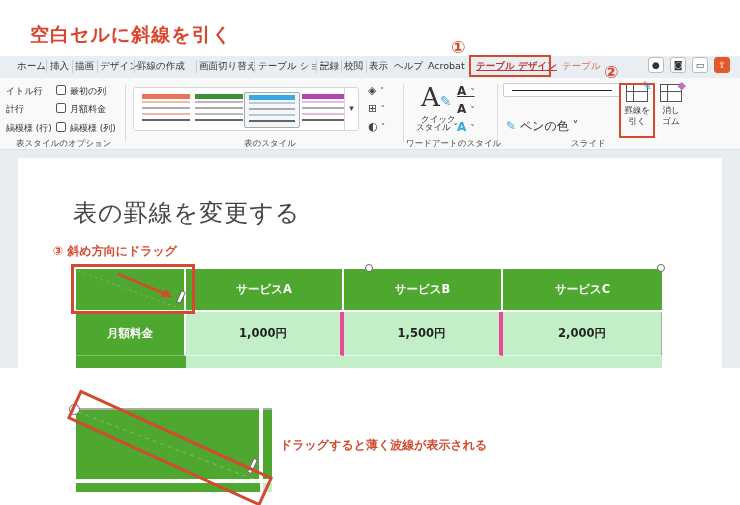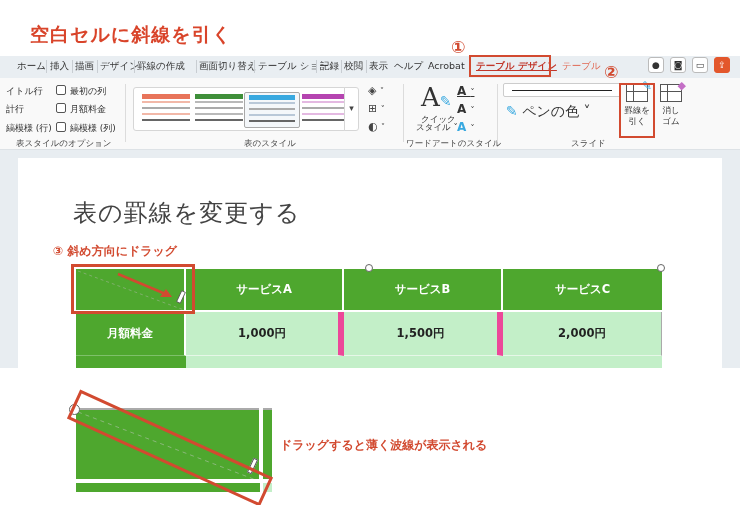--- a/index.html
+++ b/index.html
@@ -35,38 +35,38 @@
 
   .wordart-a { position: absolute; left: 421px; top: 4px; font-size: 26px; font-family: "DejaVu Serif", serif; color: #333; }
   .wa-label { position: absolute; font-size: 8.5px; color: #333; white-space: nowrap; }
   .wa-a { position: absolute; font-size: 12px; font-weight: bold; }
 
   .pen-line-box { position: absolute; left: 503px; top: 5px; width: 118px; height: 14px; border: 1px solid #ccc; border-radius: 2px; background: #fff; }
   .pen-line-box .ln { position: absolute; left: 8px; right: 8px; top: 6px; height: 1px; background: #222; }
   .pen-weight-box { position: absolute; left: 503px; top: 23px; width: 118px; height: 14px; border: 1px solid #ccc; border-radius: 2px; background: #fff; font-size: 8.5px; padding-left: 5px; line-height: 12px; }
   .pen-weight-box .ln { position: absolute; left: 26px; right: 14px; top: 6px; height: 2px; background: #222; }
   .pen-weight-box .caret { position: absolute; right: 3px; top: 0; font-size: 8px; color: #666; }
-  .pen-color { position: absolute; left: 506px; top: 25px; font-size: 14px; color: #333; white-space: nowrap; }
+  .pen-color { position: absolute; left: 506px; top: 40px; font-size: 12px; color: #333; white-space: nowrap; }
 
   .draw-btn { position: absolute; left: 620px; top: 6px; width: 34px; height: 54px; text-align: center; }
   .draw-btn-hl { position: absolute; left: 619px; top: 83px; width: 36px; height: 55px; border: 2.5px solid #d24a30; }
   .erase-btn { position: absolute; left: 657px; top: 6px; width: 28px; height: 54px; text-align: center; }
   .grid-ico { width: 22px; height: 18px; border: 1.5px solid #555; margin: 0 auto 3px; position: relative; background: #fff; }
   .grid-ico:before { content: ""; position: absolute; left: 6px; top: 0; bottom: 0; width: 1px; background: #555; }
   .grid-ico:after { content: ""; position: absolute; left: 0; right: 0; top: 6px; height: 1px; background: #555; }
   .btn-label { font-size: 8.5px; color: #333; line-height: 11px; }
 
   
   .slide-bg { position: absolute; left: 0; top: 150px; width: 740px; height: 218px; background: #e8edf1; }
   .slide { position: absolute; left: 18px; top: 158px; width: 704px; height: 210px; background: #fff; }
   .slide-title { position: absolute; left: 73px; top: 197px; font-size: 24px; color: #444; font-family: "DejaVu Sans", sans-serif; font-weight: normal; letter-spacing: 1px; }
   .callout3 { position: absolute; left: 53px; top: 243px; font-size: 12px; font-weight: bold; color: #d24a30; white-space: nowrap; }
   .cell { position: absolute; display: flex; align-items: center; justify-content: center; font-weight: bold; font-size: 11.5px; }
   .hdr { background: #4ea72e; color: #fff; border-right: 2px solid #fff; border-bottom: 2px solid #fff; }
-  .body-cell { background: #c3efc8; color: #222; border-right: 6px solid #ec4899; border-bottom: 1px solid #e6f7e8; }
+  .body-cell { background: #c3efc8; color: #222; border-right: 4px solid #ec4899; border-bottom: 1px solid #e6f7e8; }
   .handle { position: absolute; width: 8px; height: 8px; border: 1.5px solid #666; border-radius: 50%; background: #fff; }
   .cell-hl { position: absolute; left: 71px; top: 264px; width: 124px; height: 50px; border: 3px solid #d24a30; }
 
   
   .zoom-cell { position: absolute; left: 76px; top: 408px; width: 196px; height: 76px; background: #4ea72e; border-top: 2px solid #aaa; }
   .zoom-vline { position: absolute; left: 259px; top: 408px; width: 4px; height: 76px; background: #fff; }
   .zoom-hline { position: absolute; left: 76px; top: 479px; width: 196px; height: 4px; background: #fff; }
   .zoom-strip { position: absolute; left: 76px; top: 483px; width: 184px; height: 9px; background: #4ea72e; }
   .zoom-strip2 { position: absolute; left: 263px; top: 483px; width: 9px; height: 9px; background: #c3efc8; }
   .zoom-hl { position: absolute; left: 64px; top: 432px; width: 212px; height: 32px; border: 3px solid #d24a30; transform: rotate(24.5deg); transform-origin: center; }

